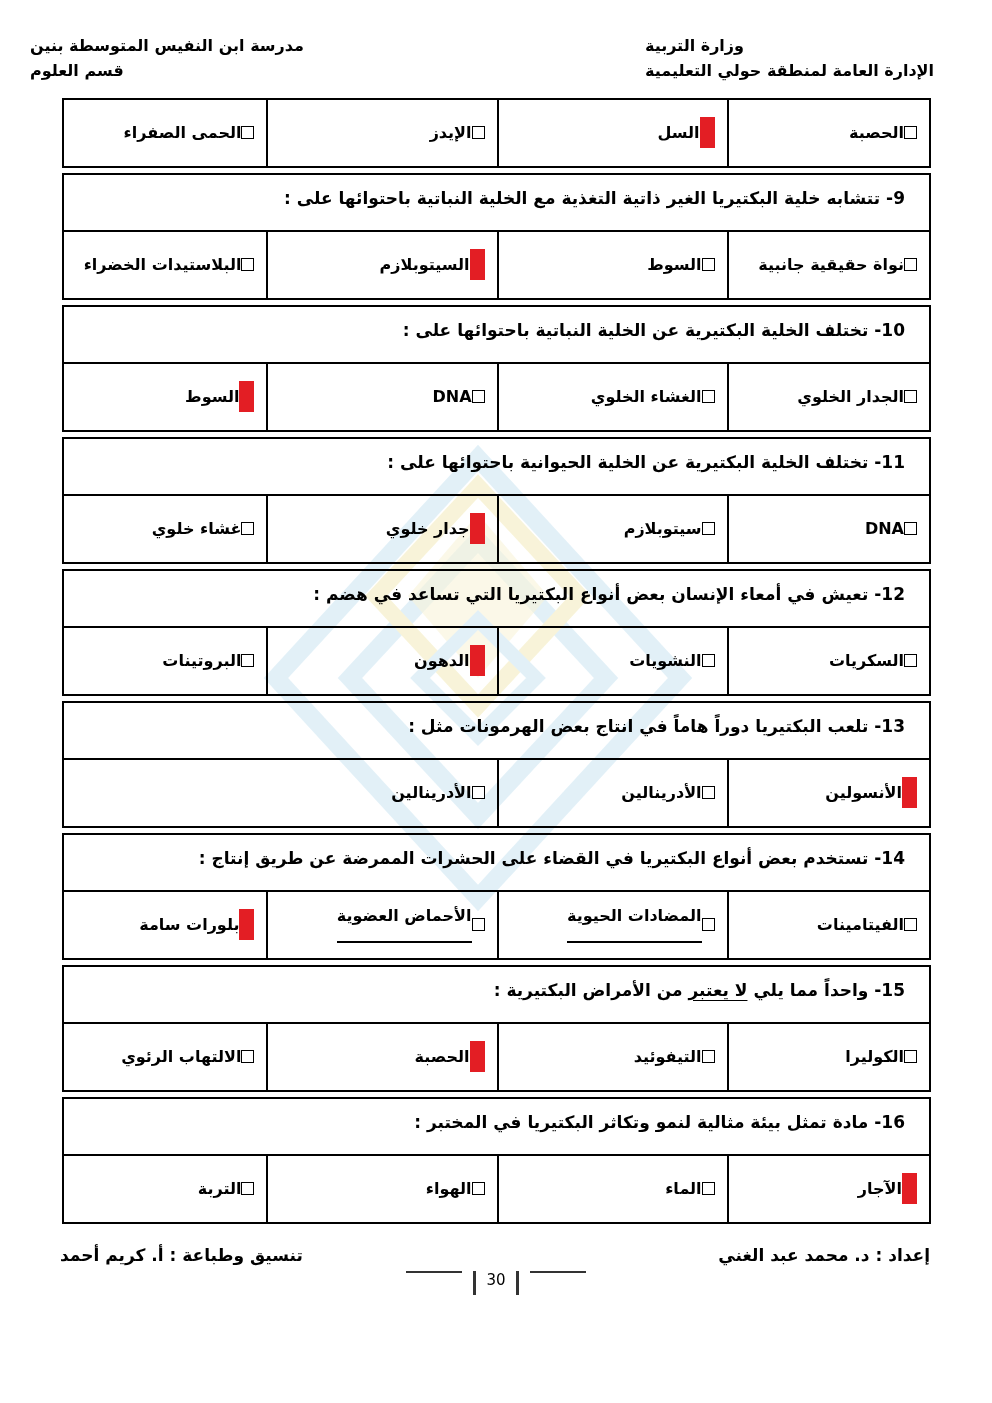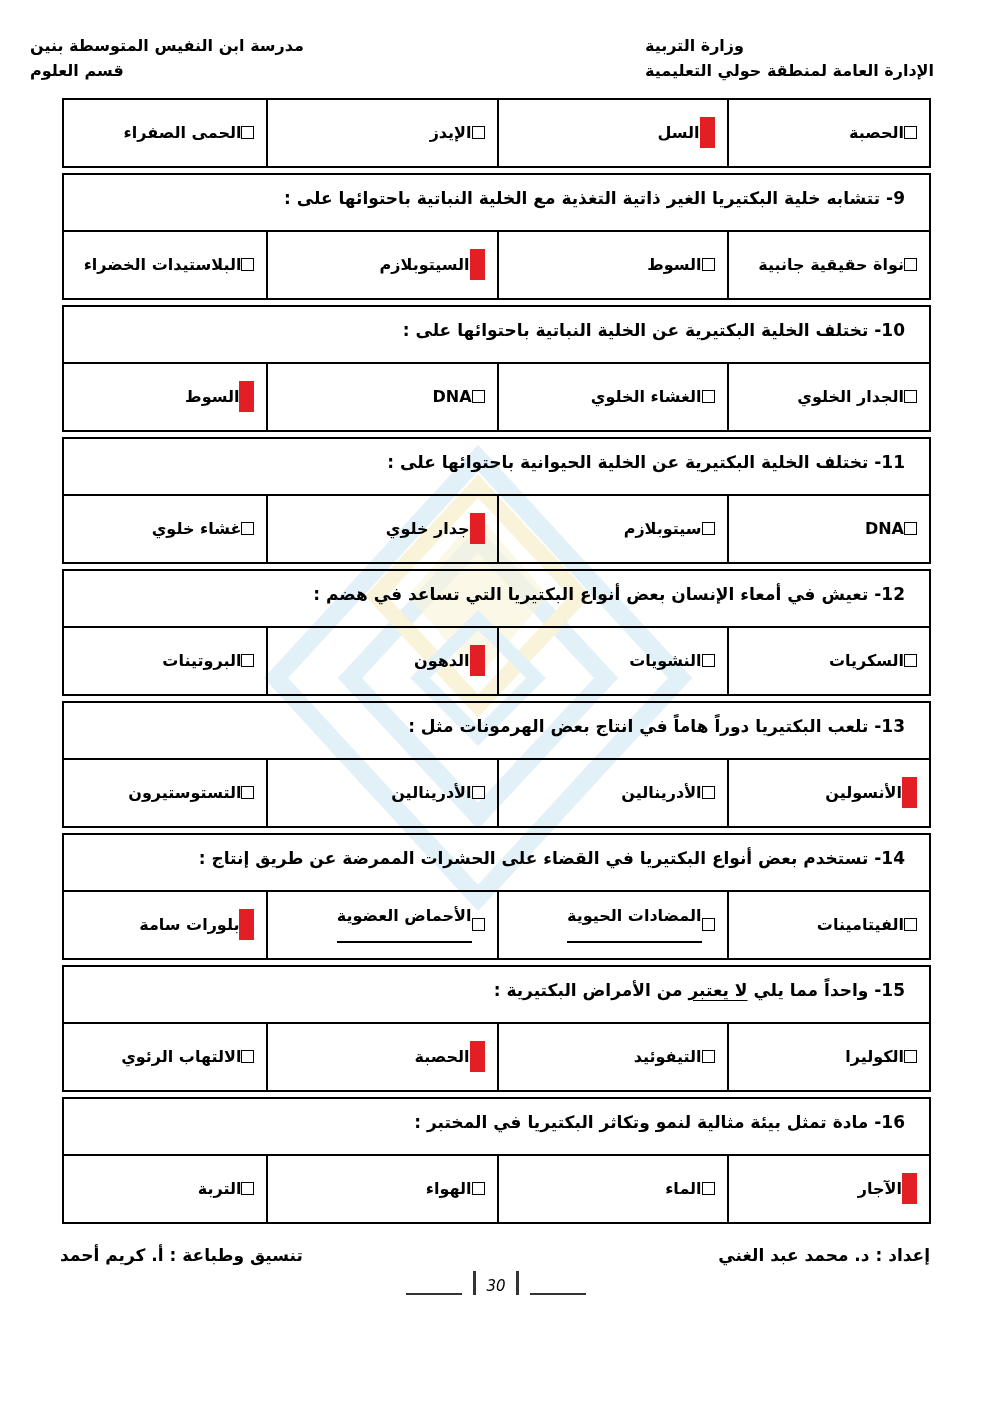--- a/index.html
+++ b/index.html
@@ -47,21 +47,21 @@
     border: 1.5px solid #000; background: #fff;
   }
   .checkbox.marked {
     width: 15px; height: 31px; border: none;
   }
   .opt-label { font-size: 16px; font-weight: bold; white-space: nowrap; }
   .opt-label.underlined { border-bottom: 2px solid #000; padding-bottom: 16px; }
 
   
   .ftr { display: flex; justify-content: space-between; padding: 16px 62px 0 60px; font-weight: bold; font-size: 17px; }
-  .pageno-row { display: flex; align-items: flex-end; justify-content: center; gap: 6px; margin-top: 6px; font-style: italic; }
+  .pageno-row { display: flex; align-items: flex-start; justify-content: center; gap: 6px; margin-top: 6px; }
   .pn-line { width: 56px; height: 2px; background: #333; }
   .pn-bracket { width: 8px; height: 24px; position: relative; }
   .pn-bracket::before { content: ""; position: absolute; top: 0; bottom: 0; width: 3px; background: #333; }
   .pn-bracket.r::before { left: 0; }
   .pn-bracket.l::before { right: 0; }
   .pn-num { font-size: 15px; padding: 0 4px; }
 </style>
 </head>
 <body>
 
@@ -230,24 +230,20 @@
   <div class="opt-cell">
     <span class="checkbox"></span>
     <span class="opt-label">الأدرينالين</span>
   </div>
 
   <div class="opt-cell">
     <span class="checkbox"></span>
     <span class="opt-label">الأدرينالين</span>
   </div>
 
-  <div class="opt-cell">
-    <span class="checkbox"></span>
-    <span class="opt-label">التستوستيرون</span>
-  </div>
 </div>
   </section>
 
   <section class="q-block">
     <div class="q-row">14- تستخدم بعض أنواع البكتيريا في القضاء على الحشرات الممرضة عن طريق إنتاج :</div>
     <div class="opt-row">
   <div class="opt-cell">
     <span class="checkbox"></span>
     <span class="opt-label">الفيتامينات</span>
   </div>

